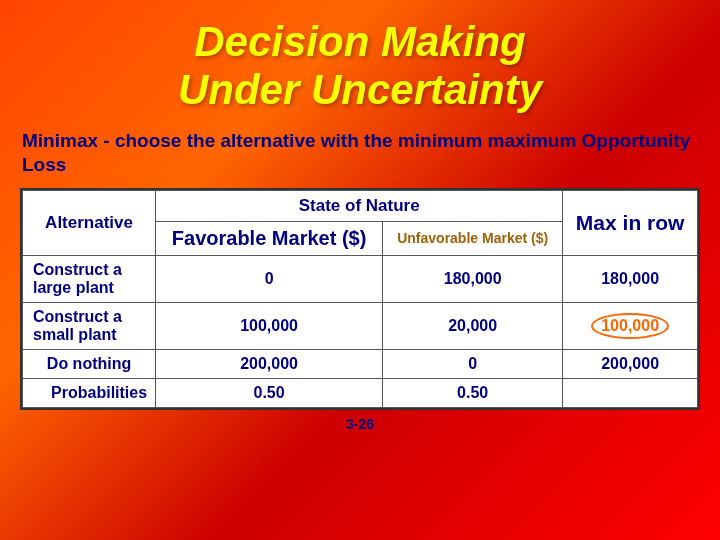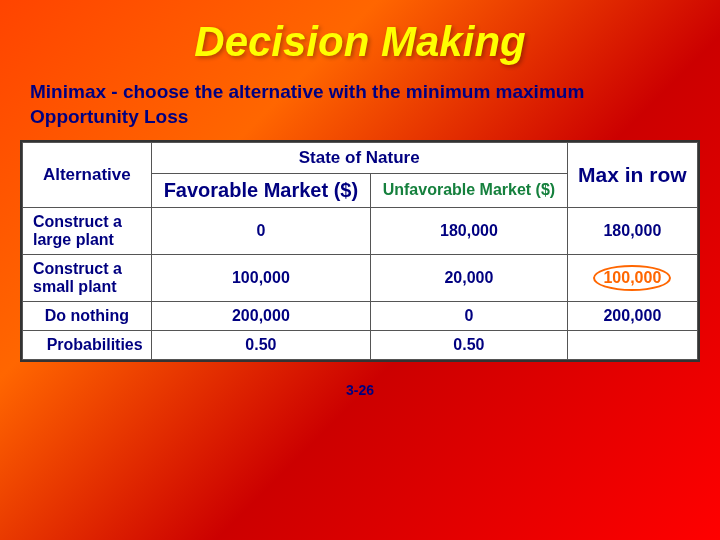--- a/index.html
+++ b/index.html
@@ -28,21 +28,21 @@
       font-style: italic;
     }
 
     .subtitle {
       font-size: 19px;
       font-weight: bold;
       color: #000080;
       margin-top: 6px;
       line-height: 1.3;
       text-align: left;
-      padding: 0 30px;
+      padding: 0 22px;
     }
 
     .table-container {
       width: 680px;
       margin: 10px auto 0 auto;
       border: 2px solid #333;
     }
 
     table {
       width: 100%;
@@ -84,57 +84,58 @@
       border: 2px solid #ff6600;
       border-radius: 50%;
       padding: 2px 8px;
       color: #ff6600;
     }
 
     .page-num {
       color: #000080;
       font-size: 14px;
       font-weight: bold;
-      margin-top: 20px;
+      margin-top: 6px;
     }
 
     tr.data-row td {
       background: white;
     }
 
     .state-of-nature-header {
       background: white;
     }
 
     .alt-header-cell {
       background: white;
     }
   </style>
 </head>
 <body>
 
 <div class="title-section">
   <div class="main-title">
     <span>Decision Making</span><br>
+    <span>Under Uncertainty</span>
   </div>
 </div>
 
 <div class="subtitle">Minimax - choose the alternative with the minimum maximum Opportunity Loss</div>
 
 <div class="table-container">
   <table>
     <thead>
       <tr class="header-top">
         <td class="alt-header-cell" rowspan="2" style="font-size:17px; font-weight:bold; color:#000080;">Alternative</td>
         <td colspan="2" class="state-of-nature-header" style="font-size:17px; font-weight:bold; color:#000080;">State of Nature</td>
         <td rowspan="2" class="max-in-row-header" style="font-size:21px; font-weight:bold; color:#000080;">Max in row</td>
       </tr>
       <tr class="header-top">
         <td style="font-size:20px; font-weight:bold; color:#000080;">Favorable Market ($)</td>
-        <td style="font-size:16px; font-weight:bold; color:#15803d;">Unfavorable Market ($)</td>
+        <td style="font-size:14px; font-weight:bold; color:#a16207;">Unfavorable Market ($)</td>
       </tr>
     </thead>
     <tbody>
       <tr class="data-row">
         <td class="alternative-col" style="text-align:left; padding-left:10px;">Construct a<br>large plant</td>
         <td>0</td>
         <td>180,000</td>
         <td>180,000</td>
       </tr>
       <tr class="data-row">

